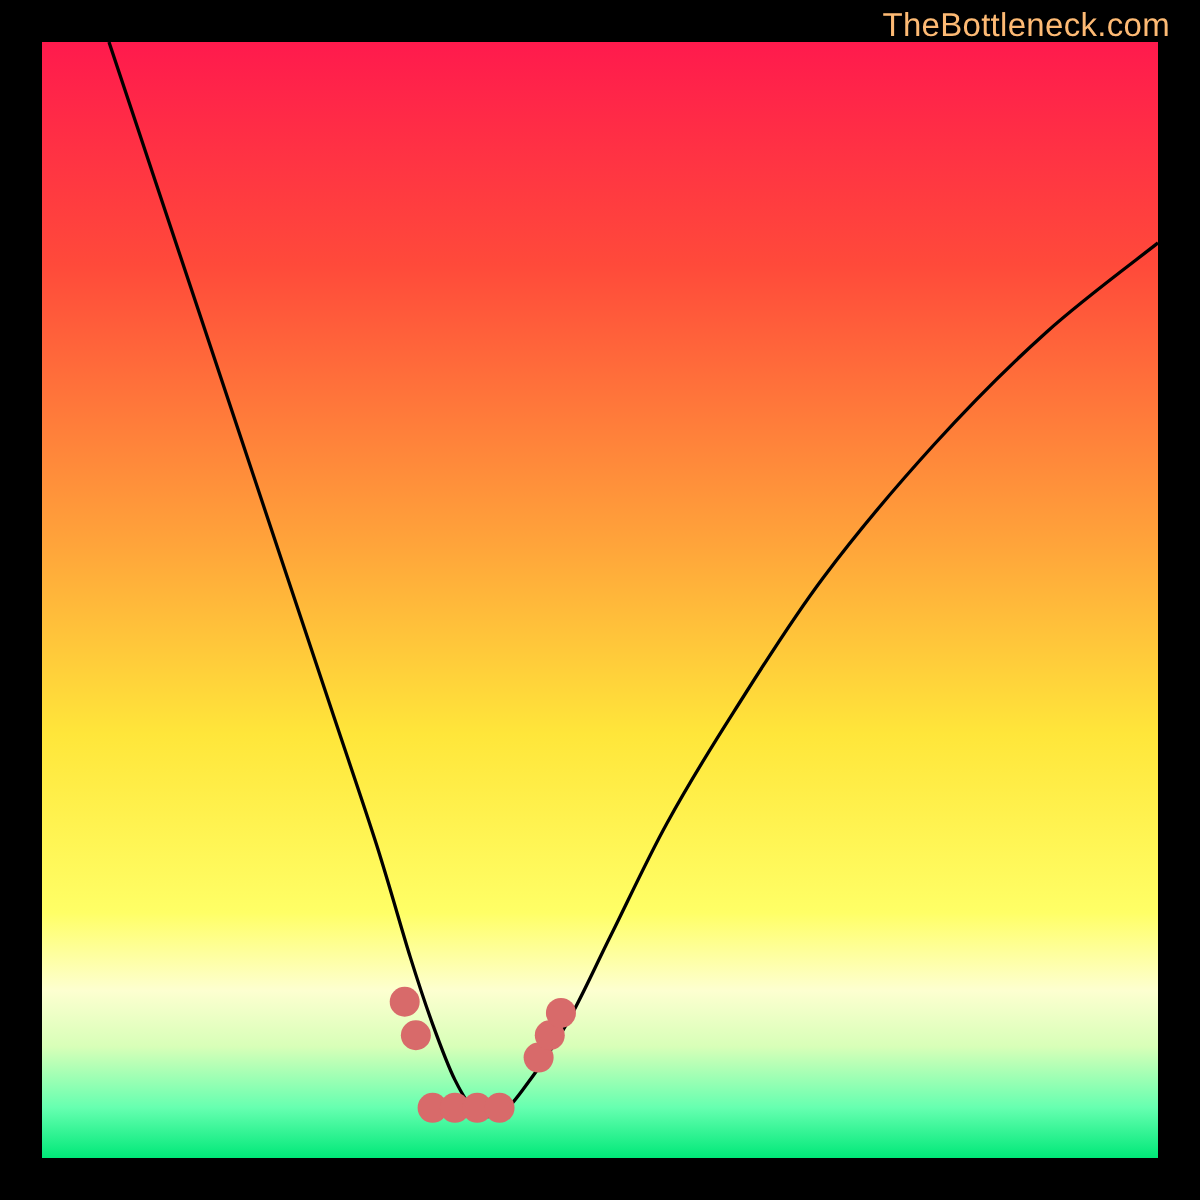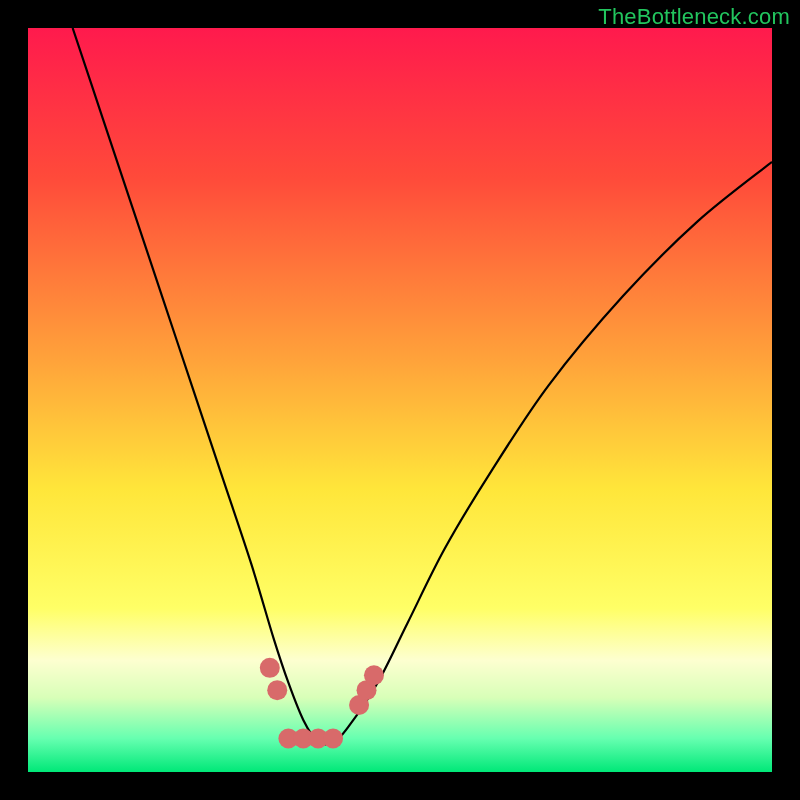--- a/index.html
+++ b/index.html
@@ -15,22 +15,22 @@
     position: absolute;
     left: 28px;
     top: 28px;
     width: 744px;
     height: 744px;
     box-sizing: border-box;
   }
   .watermark {
     position: absolute;
     top: 4px;
-    right: 10px;
-    color: #22c55e;
+    right: 20px;
+    color: #fdba74;
     font-size: 22px;
     font-weight: 500;
     letter-spacing: 0.2px;
     z-index: 10;
   }
   svg {
     display: block;
   }
 </style>
 </head>

